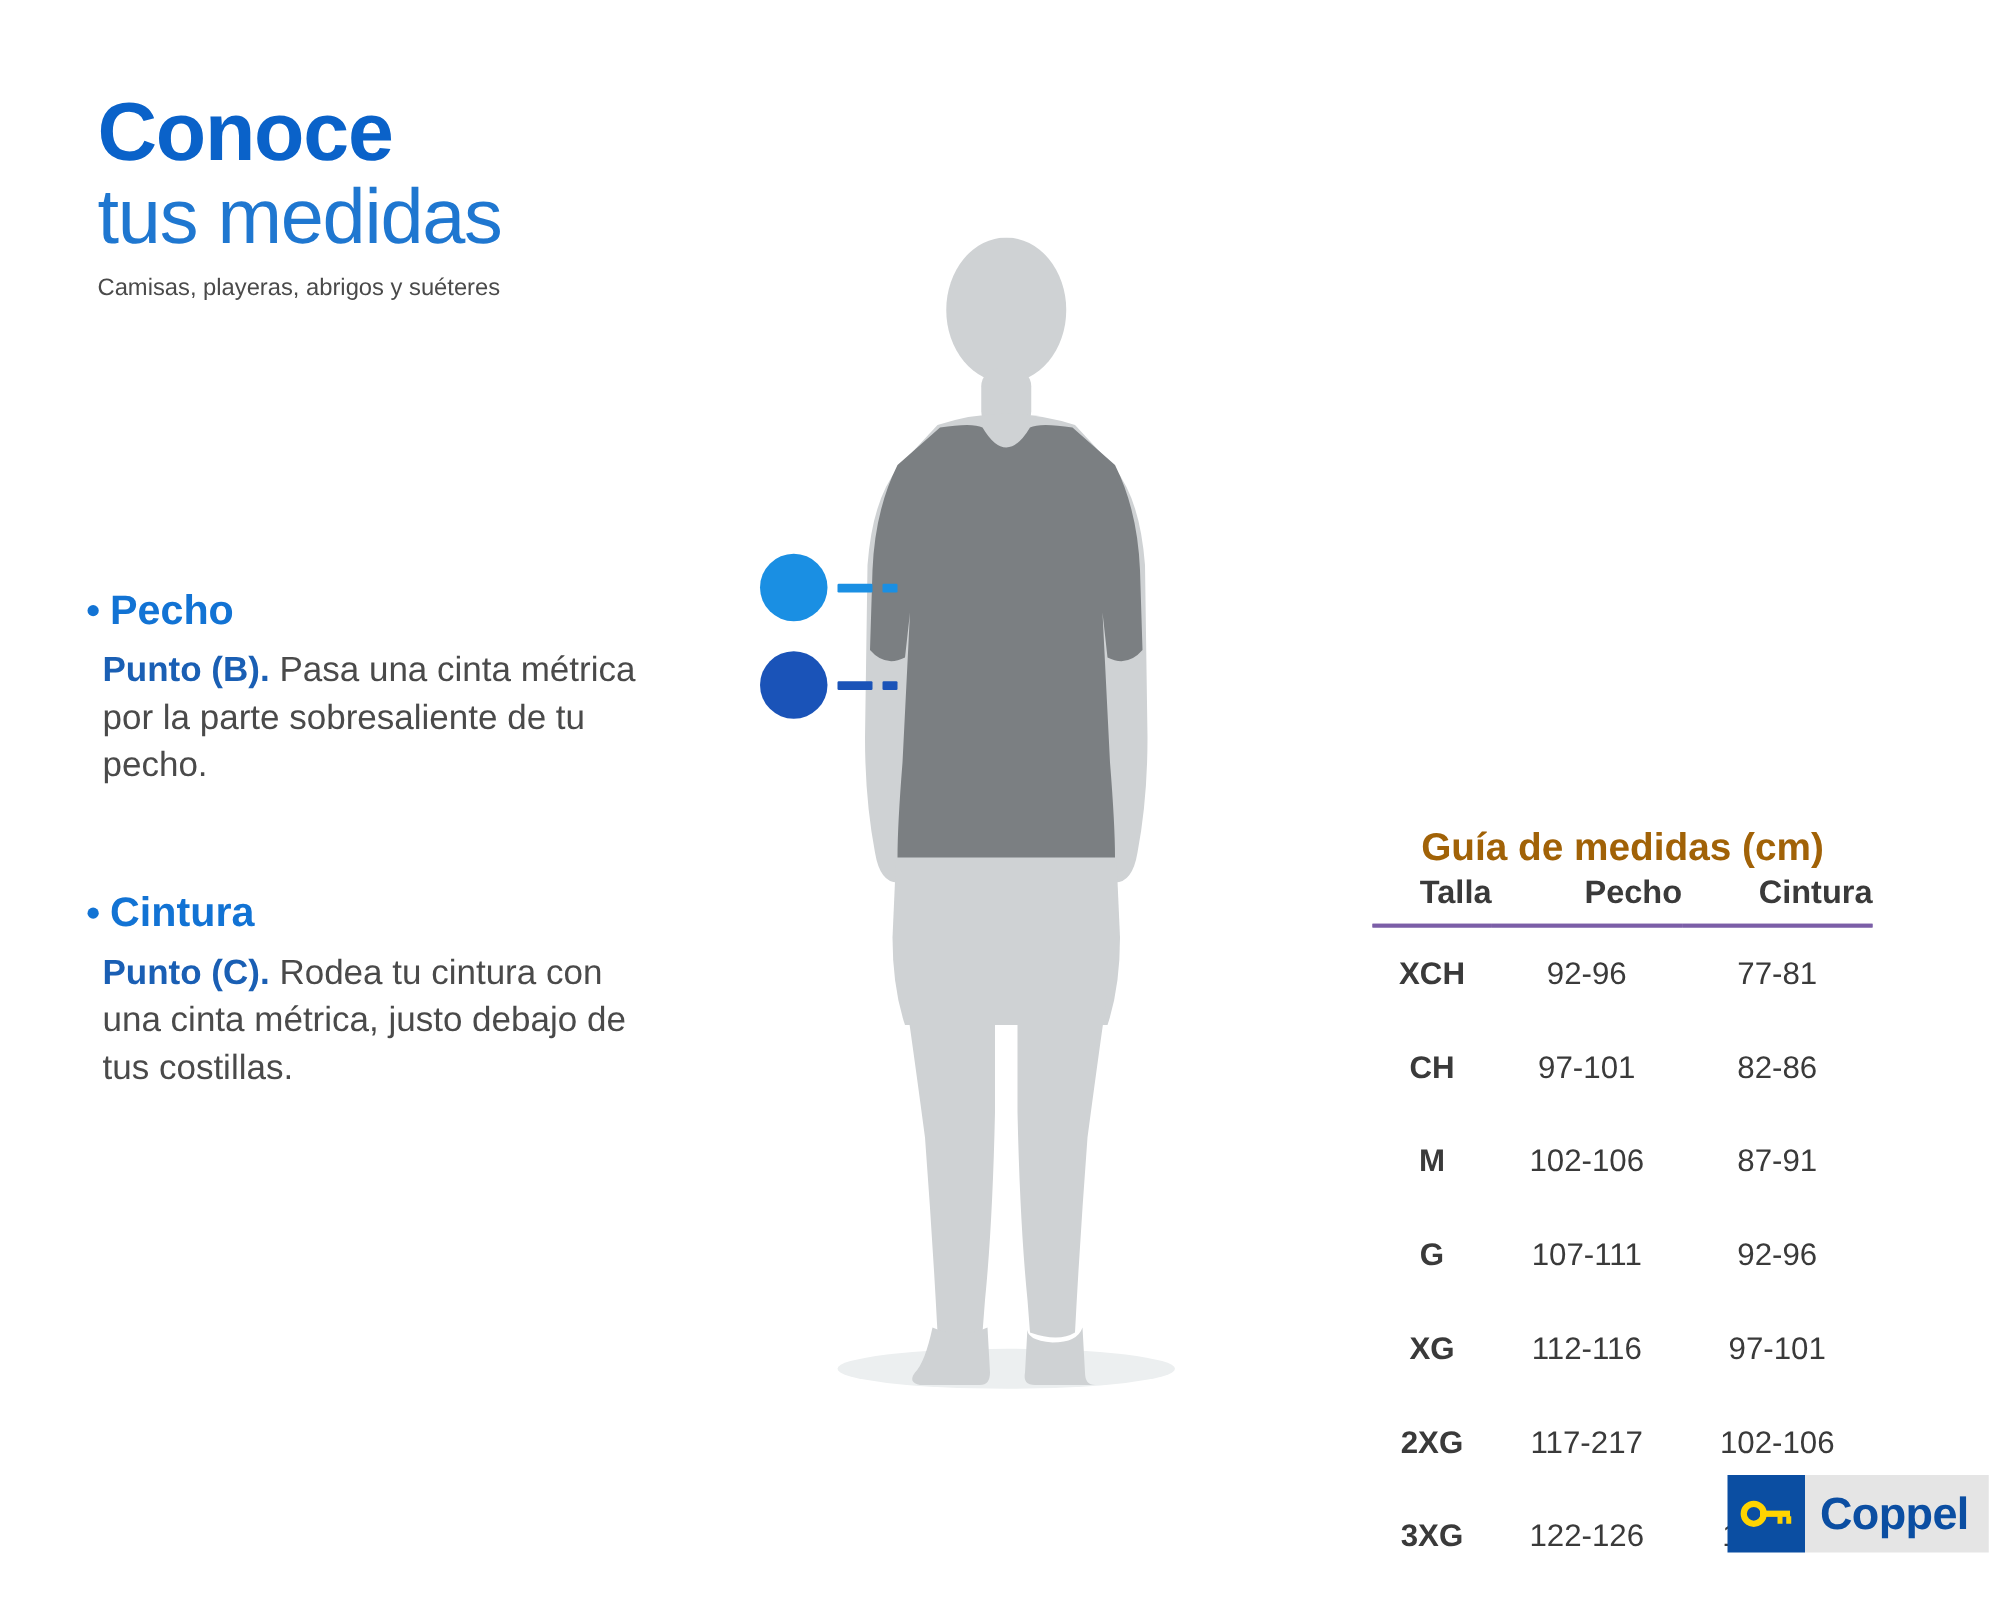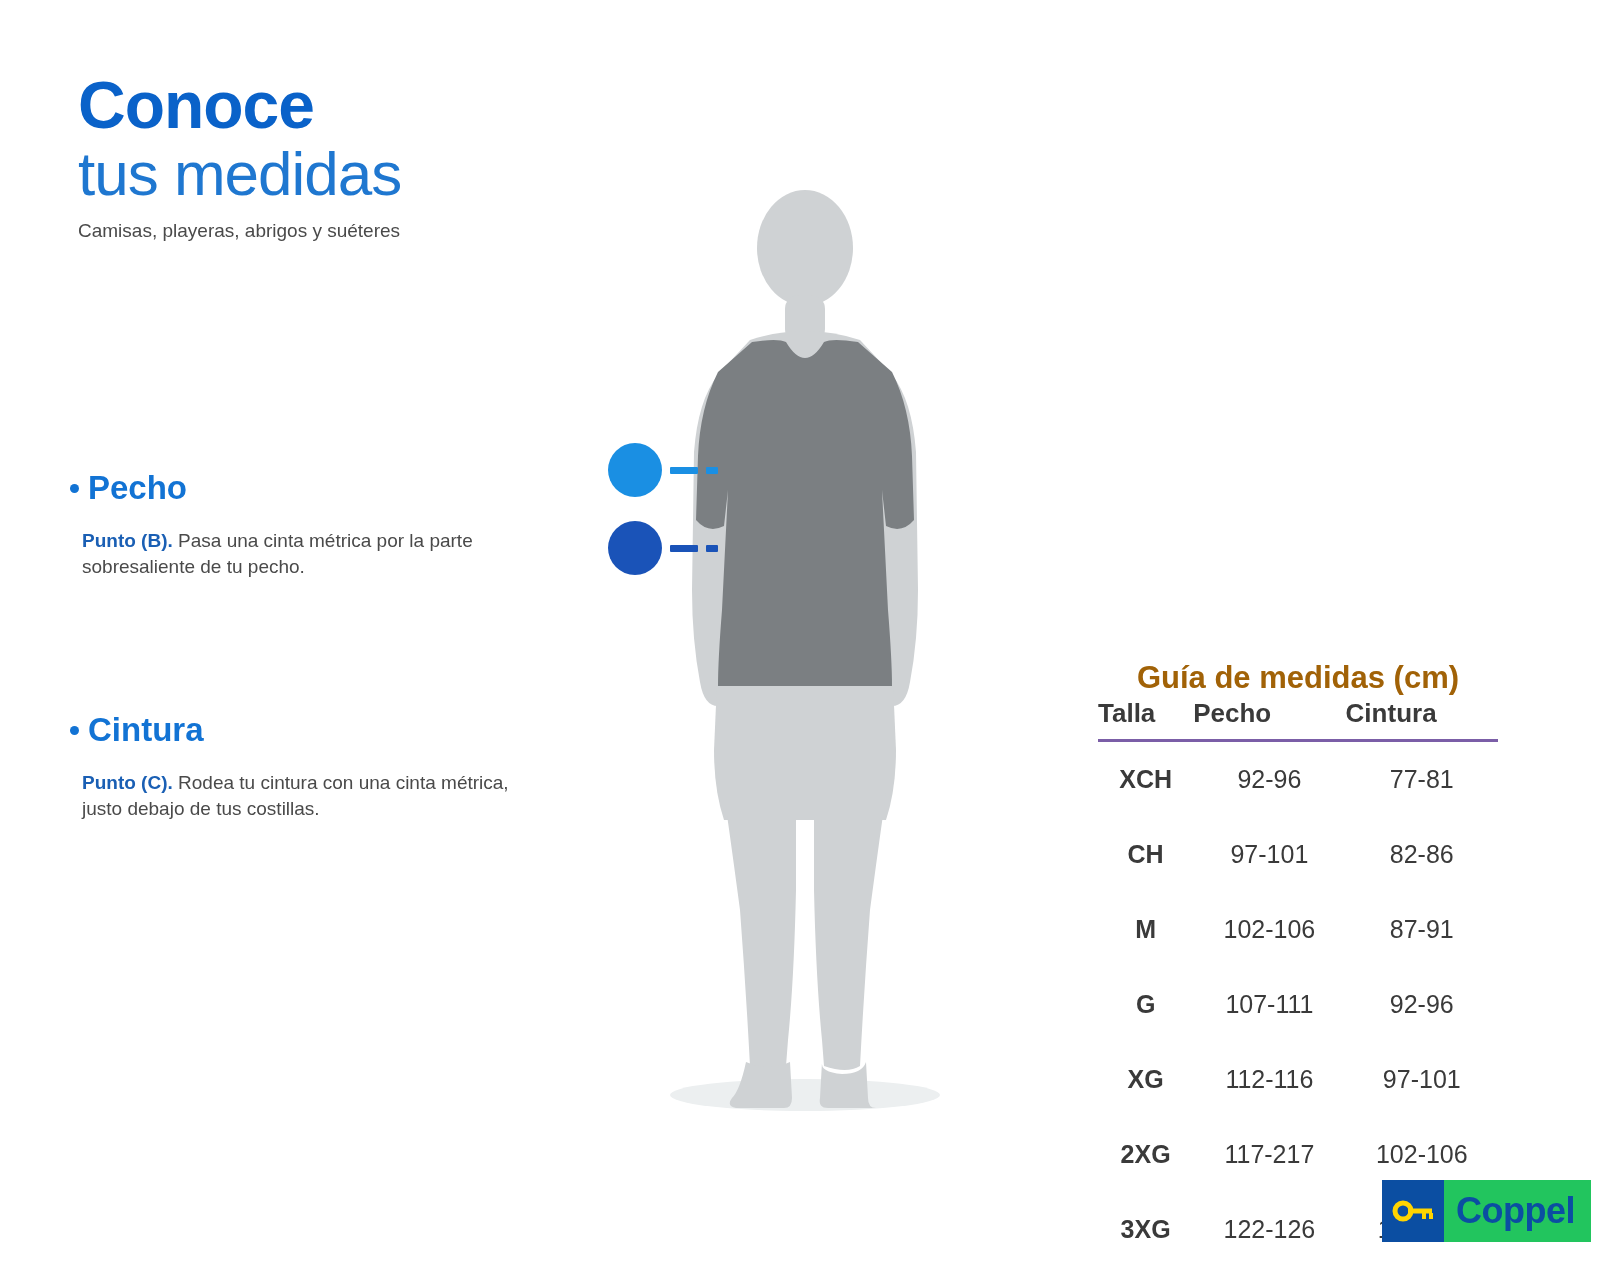--- a/index.html
+++ b/index.html
@@ -65,24 +65,24 @@
   .measure-title .bullet {
     position: absolute;
     left: 0;
     top: 14px;
     width: 9px;
     height: 9px;
     border-radius: 50%;
     background: #1273d4;
   }
   .measure-body {
-    font-size: 19px;
+    font-size: 28px;
     line-height: 1.35;
     color: #4a4a4a;
-    margin-top: 22px;
+    margin-top: 11px;
     padding-left: 12px;
     max-width: 450px;
   }
   .measure-body .point {
     color: #1a5fb4;
     font-weight: bold;
   }
 
   
   .figure-wrap {
@@ -147,21 +147,21 @@
   }
   table.size-table {
     width: 100%;
     border-collapse: collapse;
     font-size: 25px;
     color: #3a3a3a;
   }
   table.size-table th {
     font-weight: bold;
     padding: 2px 0 10px 0;
-    text-align: left;
+    text-align: right;
     font-size: 26px;
   }
   table.size-table thead tr {
     border-bottom: 3px solid #7b5ea7;
   }
   table.size-table td {
     text-align: center;
     padding: 23px 0;
   }
   table.size-table td.size-col {
@@ -178,21 +178,21 @@
     align-items: stretch;
   }
   .logo-mark {
     width: 62px;
     background: #0b4ea2;
     display: flex;
     align-items: center;
     justify-content: center;
   }
   .logo-word {
-    background: #22c55e;
+    background: #e5e5e5;
     color: #0b4ea2;
     font-size: 36px;
     font-weight: bold;
     padding: 0 16px 0 12px;
     display: flex;
     align-items: center;
     letter-spacing: -0.5px;
   }
 </style>
 </head>

